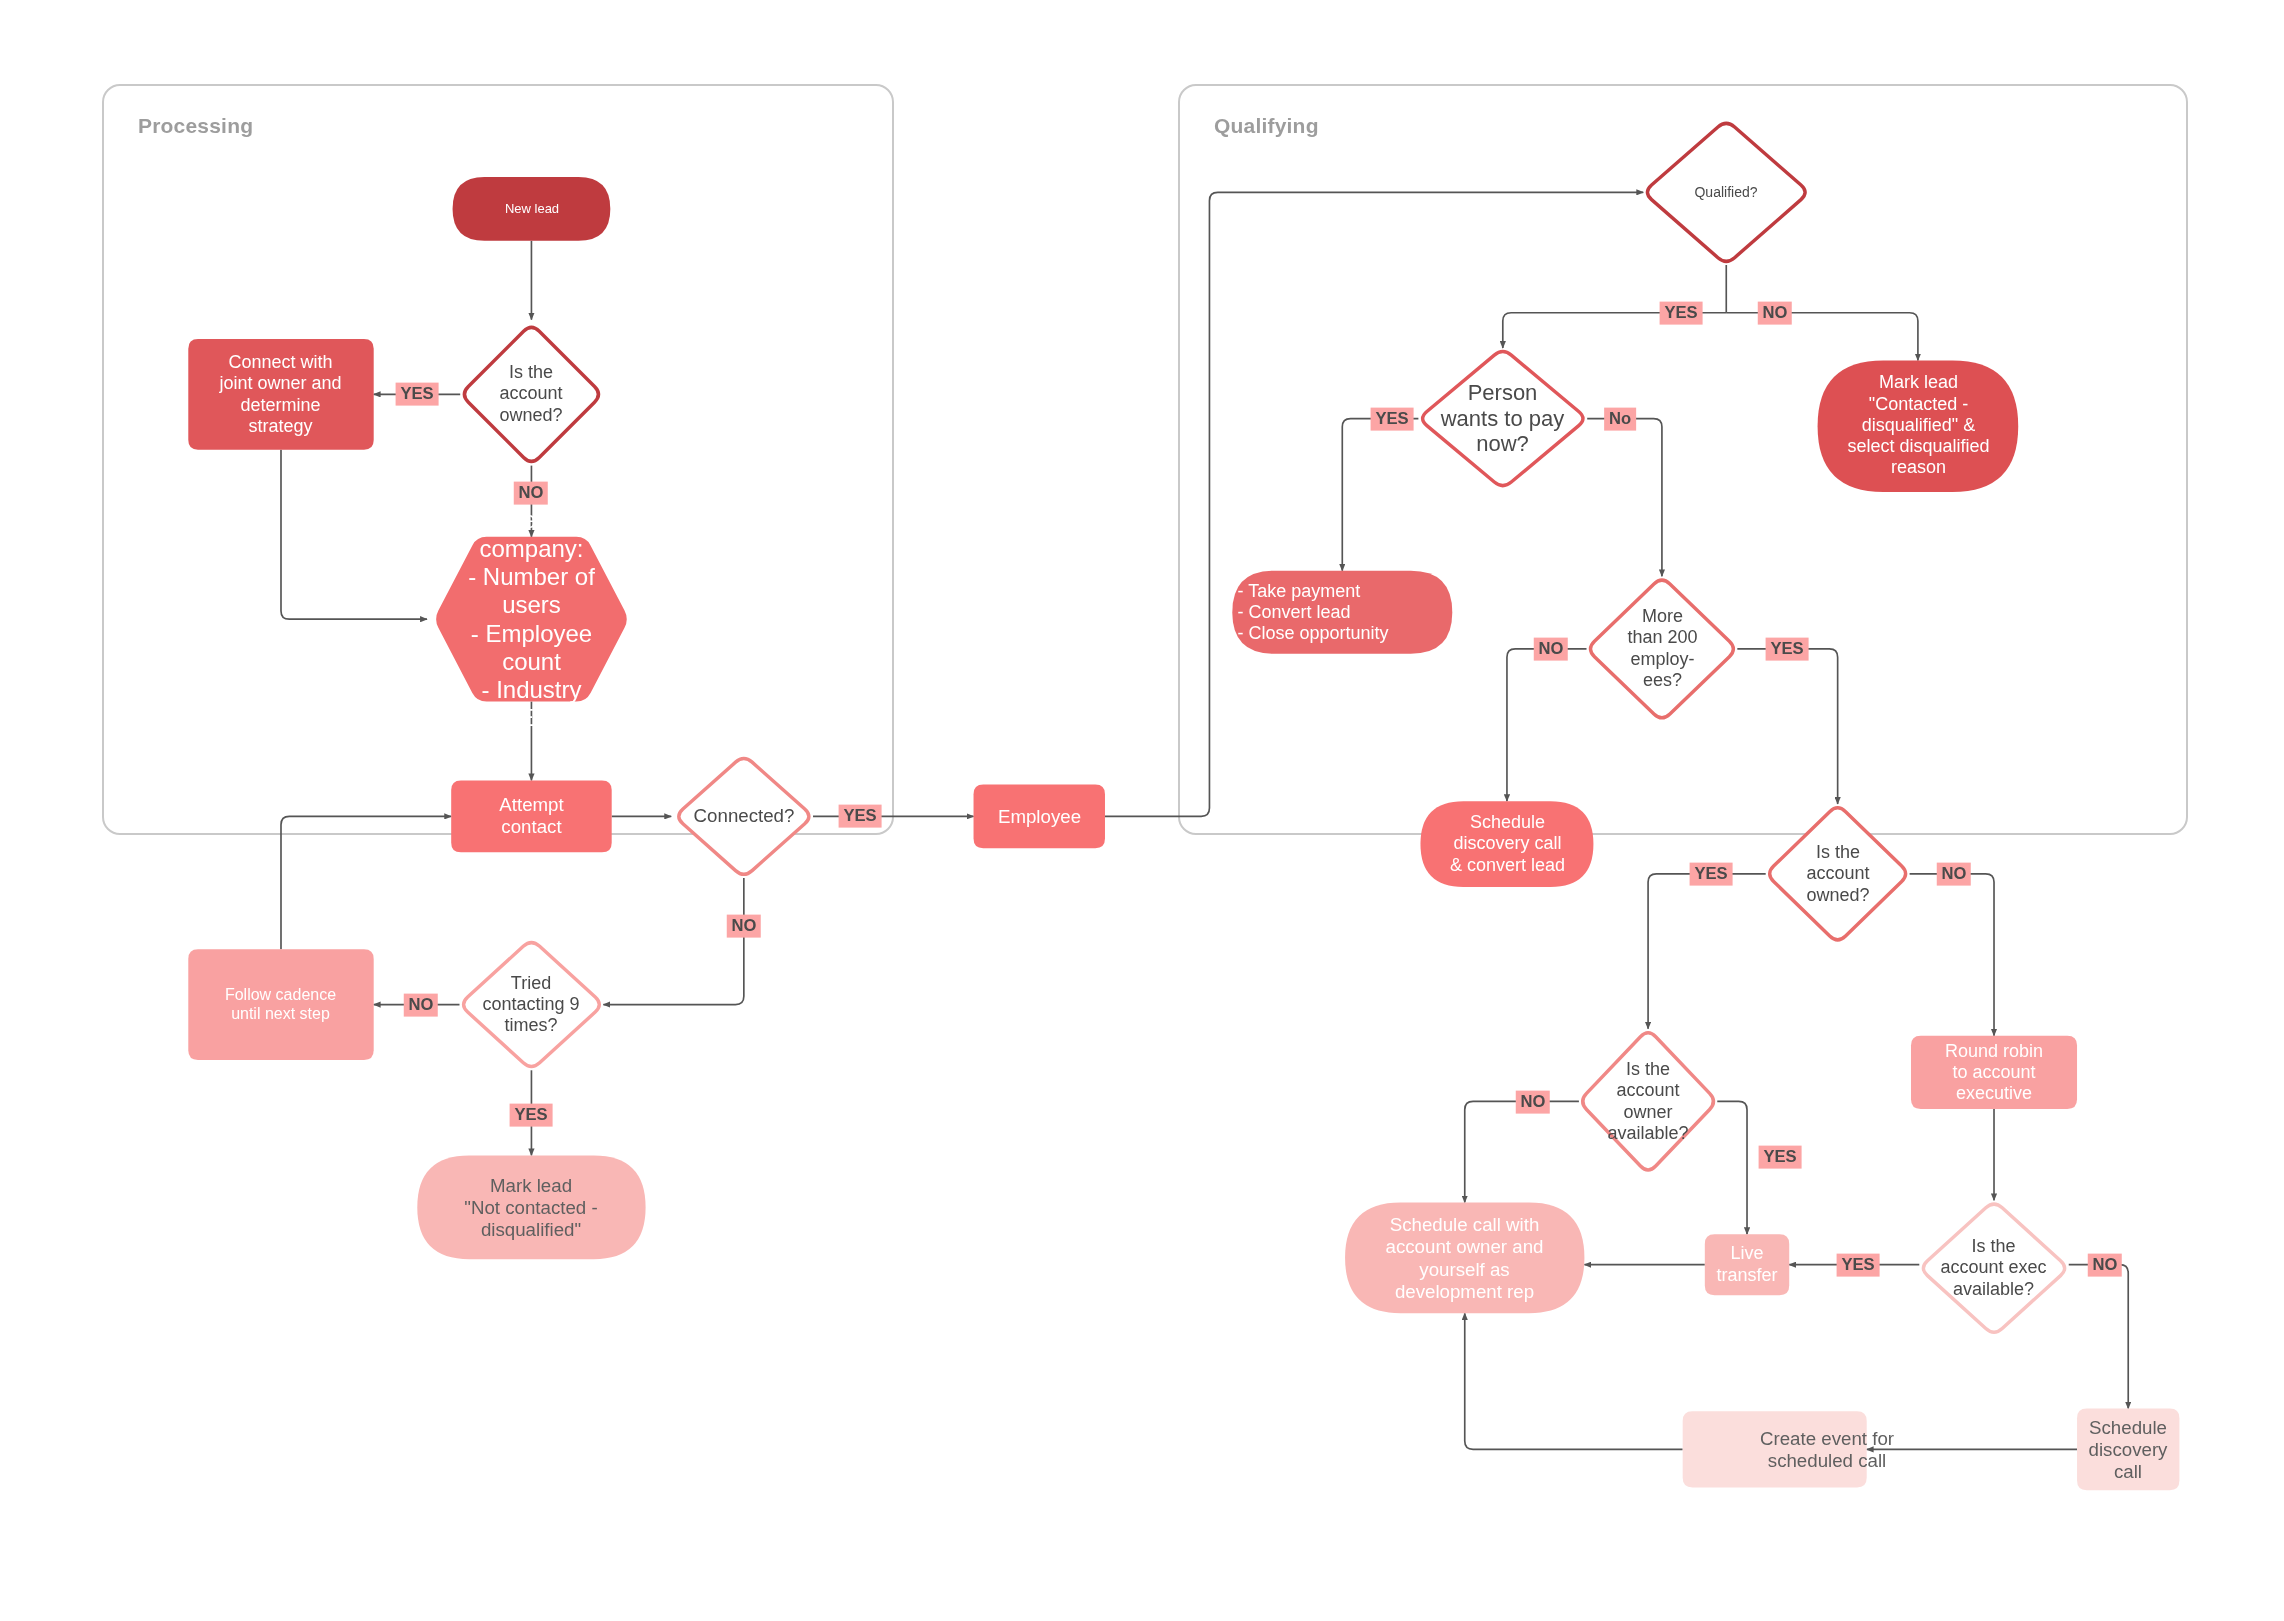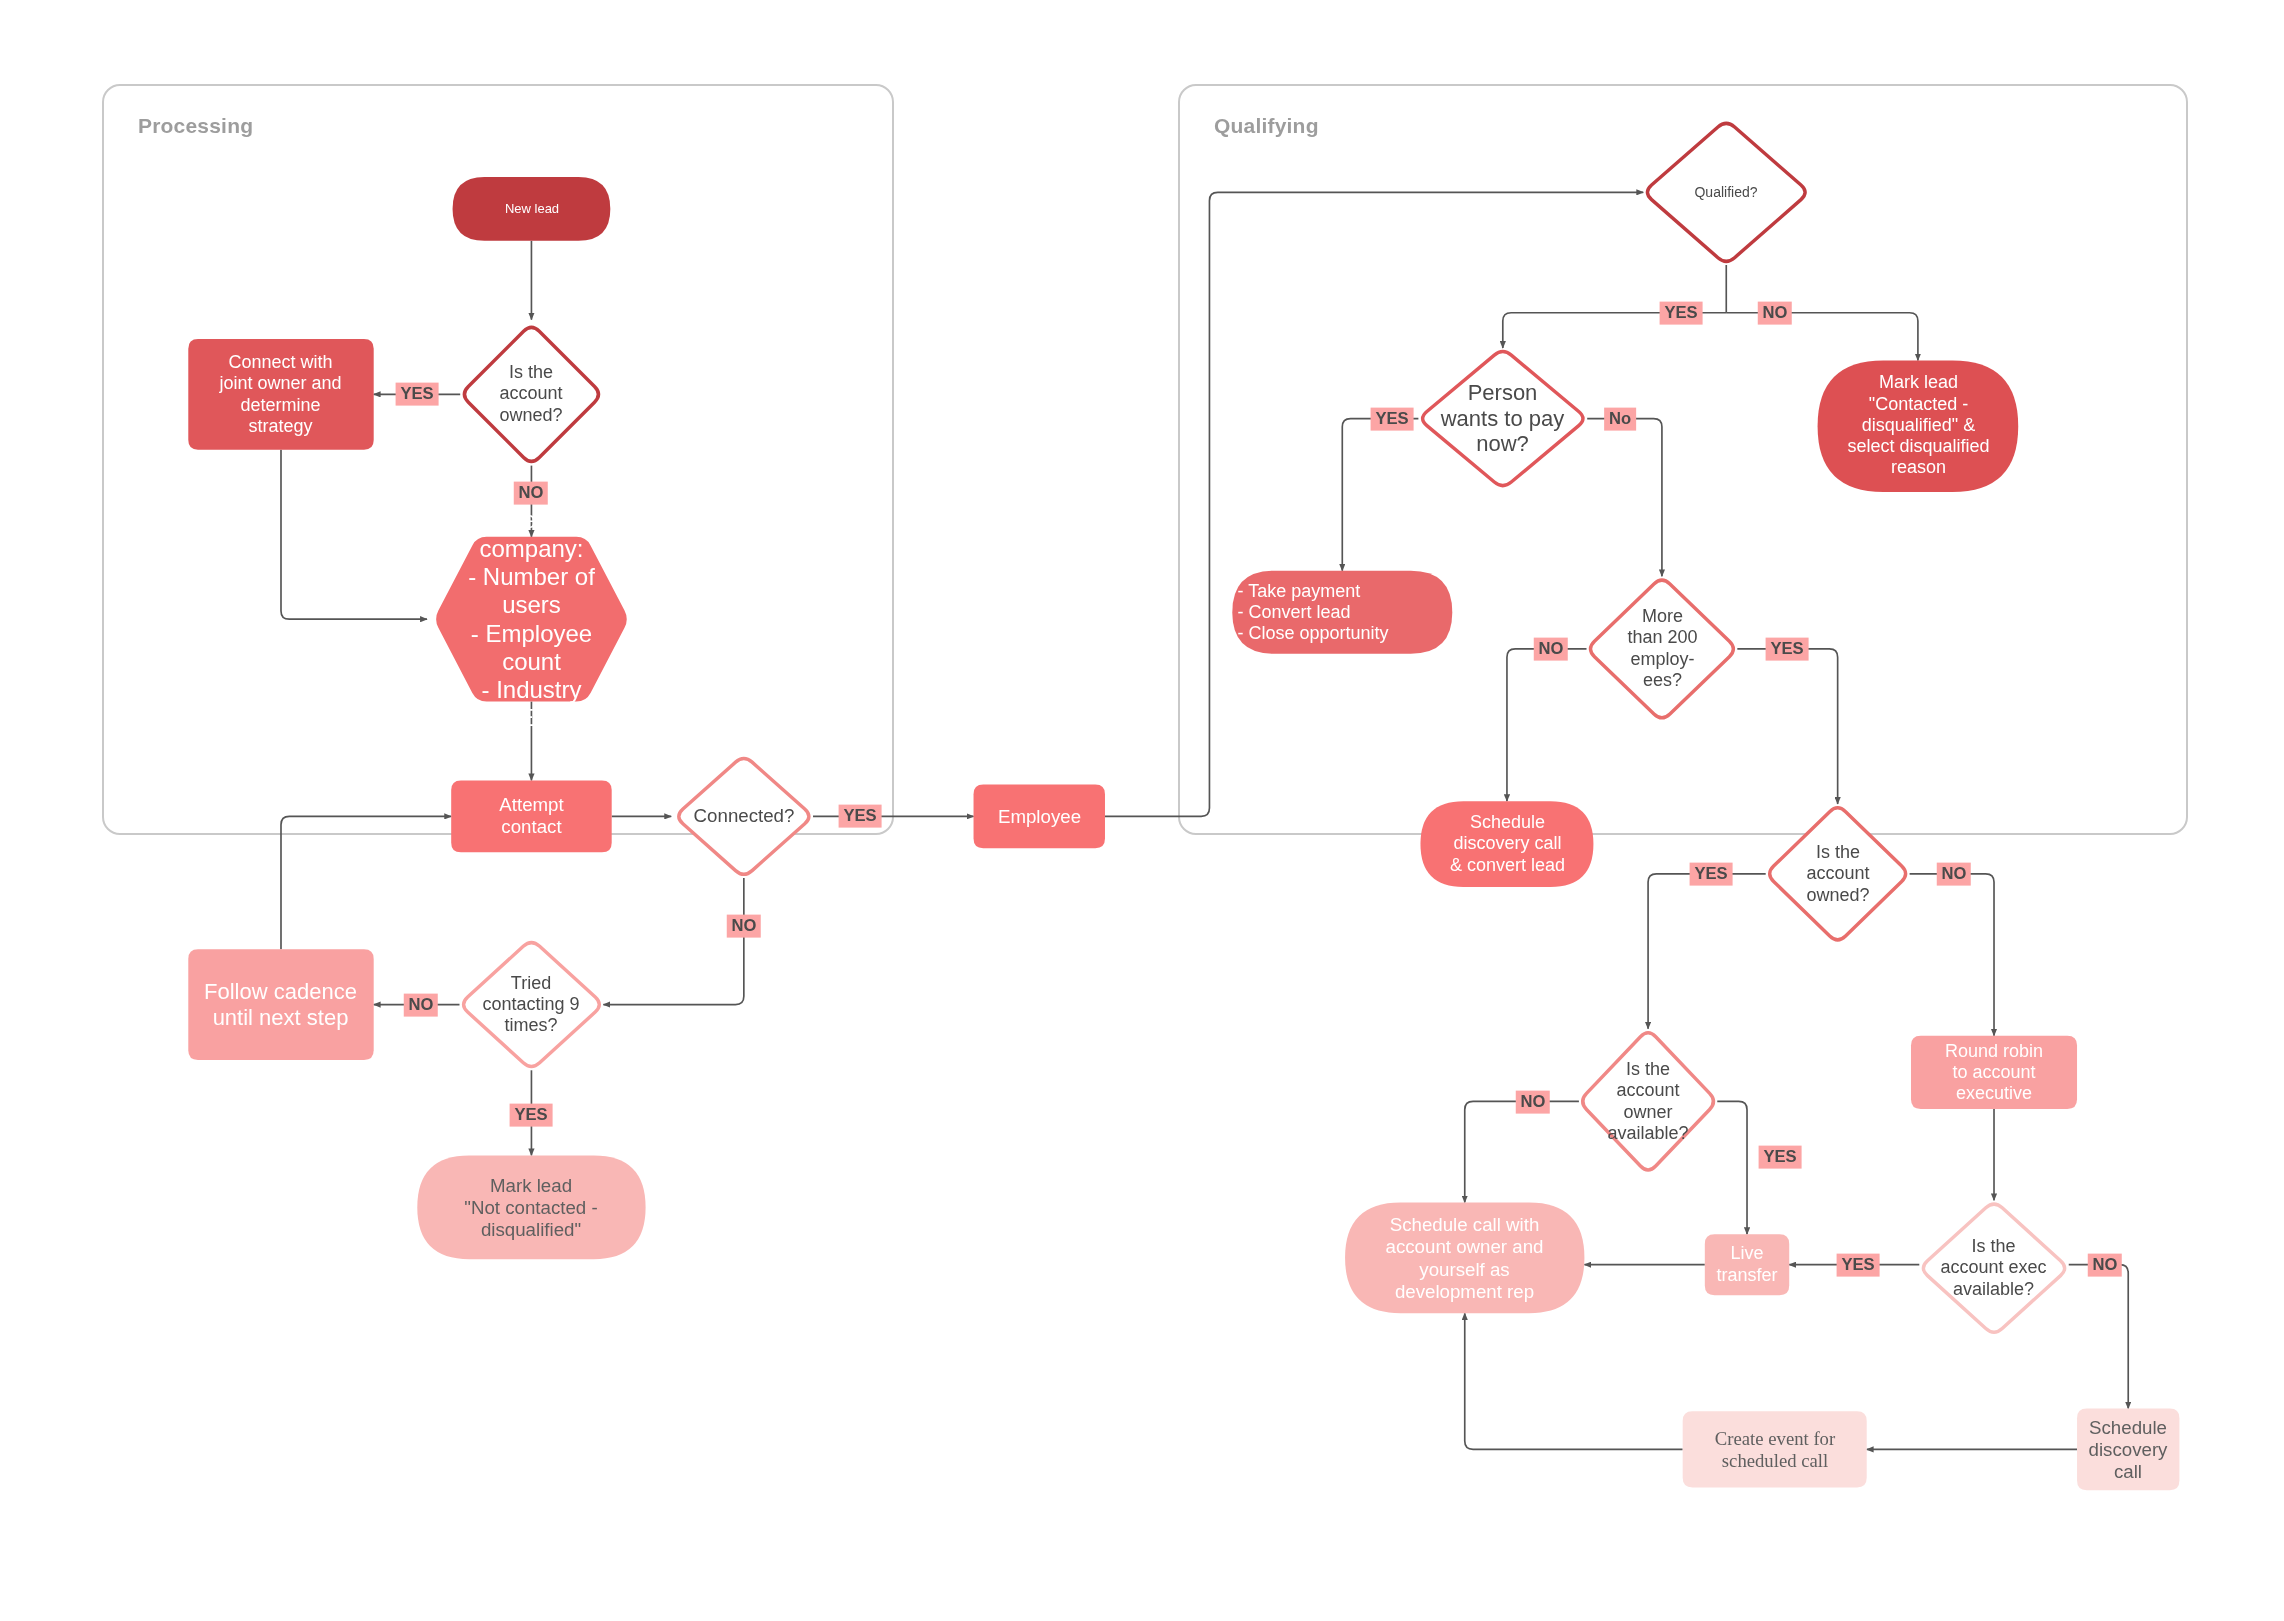--- a/index.html
+++ b/index.html
@@ -116,21 +116,21 @@
 contact</div>
       </div>
       <div class="node" style="left: 675px; top: 755px; width: 138px; height: 123px; color: rgb(74, 74, 74); font-size: 18.7px;">
         <div class="lbl">Connected?</div>
       </div>
       <div class="node" style="left: 459px; top: 939px; width: 144px; height: 131px; color: rgb(74, 74, 74); font-size: 18px;">
         <div class="lbl">Tried
 contacting 9
 times?</div>
       </div>
-      <div class="node" style="left: 188px; top: 949px; width: 185px; height: 111px; color: rgb(255, 255, 255); font-size: 22px;">
+      <div class="node" style="left: 188px; top: 949px; width: 185px; height: 111px; color: rgb(255, 255, 255); font-size: 16px;">
         <div class="lbl">Follow cadence
 until next step</div>
       </div>
       <div class="node" style="left: 417px; top: 1156px; width: 228px; height: 104px; color: rgb(95, 95, 95); font-size: 18.7px;">
         <div class="lbl">Mark lead
 "Not contacted -
 disqualified"</div>
       </div>
       <div class="node" style="left: 974px; top: 785px; width: 131px; height: 64px; color: rgb(255, 255, 255); font-size: 18.7px;">
         <div class="lbl">Employee</div>
@@ -190,21 +190,21 @@
       <div class="node" style="left: 1705px; top: 1234px; width: 84px; height: 61px; color: rgb(255, 255, 255); font-size: 18px;">
         <div class="lbl">Live
 transfer</div>
       </div>
       <div class="node" style="left: 1345px; top: 1203px; width: 239px; height: 111px; color: rgb(255, 255, 255); font-size: 18.7px; justify-content: flex-end;">
         <div class="lbl">Schedule call with
 account owner and
 yourself as
 development rep</div>
       </div>
-      <div class="node" style="left: 1683px; top: 1412px; width: 184px; height: 76px; color: rgb(95, 95, 95); font-size: 18.7px; font-family: Liberation Serif, serif;">
+      <div class="node" style="left: 1735px; top: 1412px; width: 184px; height: 76px; color: rgb(95, 95, 95); font-size: 18.7px;">
         <div class="lbl">Create event for
 scheduled call</div>
       </div>
       <div class="node" style="left: 2077px; top: 1409px; width: 102px; height: 82px; color: rgb(95, 95, 95); font-size: 18.7px;">
         <div class="lbl">Schedule
 discovery
 call</div>
       </div>
     </div>
   <div id="edge-labels">

